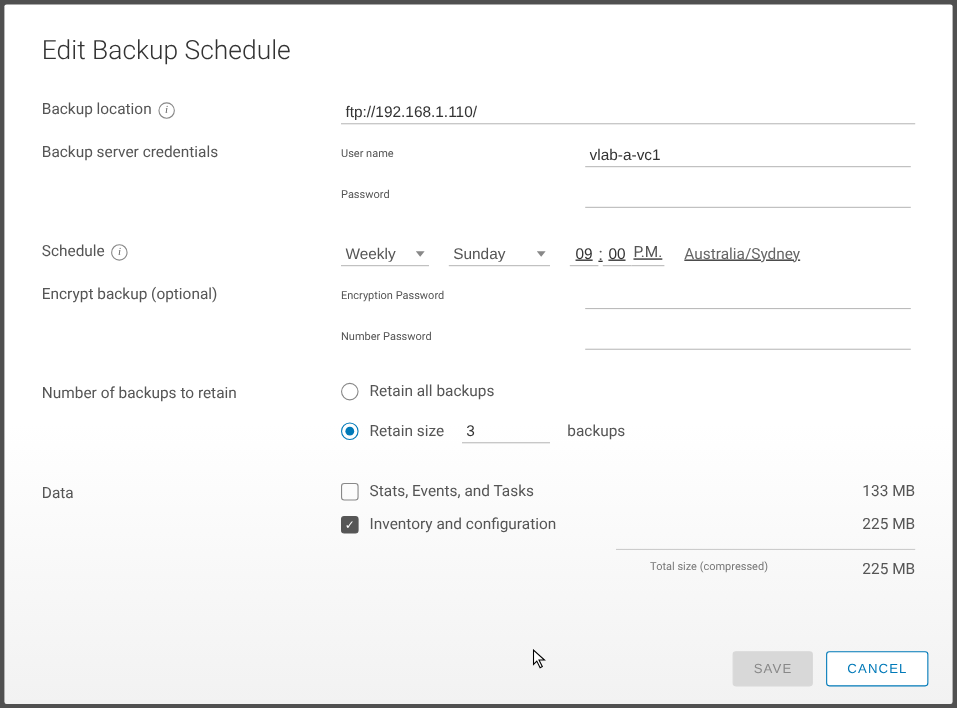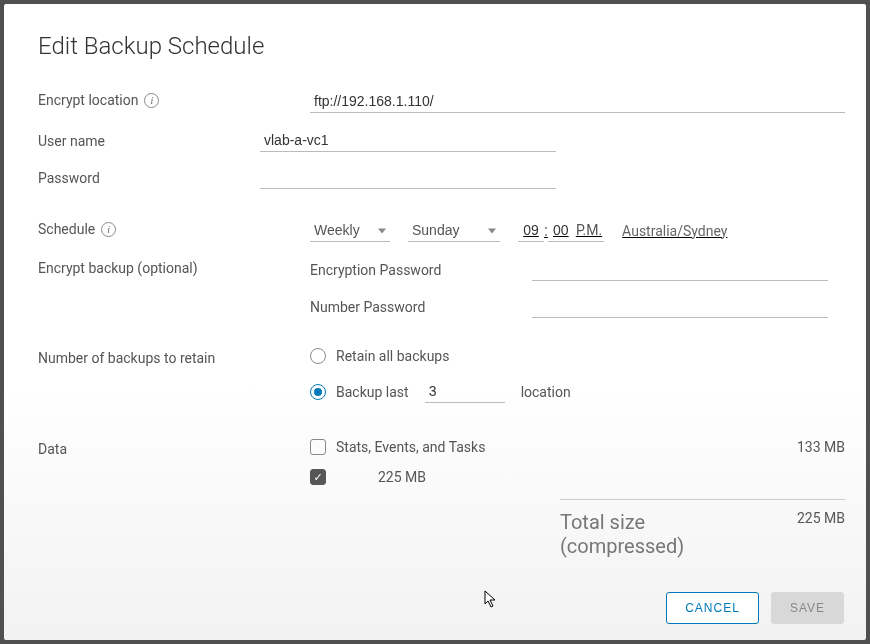--- a/index.html
+++ b/index.html
@@ -13,21 +13,21 @@
 .modal {
   background: linear-gradient(to bottom, #ffffff 0%, #ffffff 60%, #f2f2f2 100%);
   width: 100%;
   height: 100%;
   border-radius: 2px;
   display: flex;
   flex-direction: column;
   position: relative;
 }
 .content {
-  padding: 28px 21px 18px 34px;
+  padding: 28px 34px 18px 34px;
   flex: 1;
   overflow: auto;
 }
 .title {
   font-size: 24px;
   font-weight: 300;
   color: #333;
   margin-bottom: 30px;
 }
 .row {
@@ -50,21 +50,21 @@
   min-width: 0;
 }
 .subrow {
   display: flex;
   align-items: center;
   margin-bottom: 14px;
 }
 .sublabel {
   width: 222px;
   flex-shrink: 0;
-  font-size: 14px;
+  font-size: 10px;
   color: #555;
 }
 .input-underline {
   border: none;
   border-bottom: 1px solid #bbb;
   background: transparent;
   font-size: 14px;
   padding: 3px 4px;
   color: #333;
   outline: none;
@@ -185,21 +185,21 @@
 .check-label { font-size: 14px; color: #555; flex: 1; }
 .check-size { font-size: 14px; color: #555; text-align: right; width: 90px; }
 .total-row {
   display: flex;
   justify-content: space-between;
   border-top: 1px solid #ccc;
   padding-top: 10px;
   margin-top: 4px;
   margin-left: 250px;
 }
-.total-label { font-size: 20px; color: #777; }
+.total-label { font-size: 10px; color: #777; margin-left: 31px; }
 .footer {
   padding: 12px 22px 16px;
   display: flex;
   justify-content: flex-end;
   gap: 12px;
 }
 .btn {
   font-size: 12px;
   letter-spacing: 1px;
   padding: 8px 18px;
@@ -227,29 +227,30 @@
 </style>
 </head>
 <body>
 
 <div class="modal">
   <div class="content">
     <h1 class="title">Edit Backup Schedule</h1>
 
     <div class="row">
       <div class="label-col">
-        <span>Encrypt location</span>
+        <span>Backup location</span>
         <span class="info-icon">i</span>
       </div>
       <div class="fields-col">
         <input class="input-underline input-location" value="ftp://192.168.1.110/" style="">
       </div>
     </div>
 
     <div class="row">
+      <div class="label-col">Backup server credentials</div>
       <div class="fields-col">
         <div class="subrow">
           <div class="sublabel">User name</div>
           <input class="input-underline input-medium" value="vlab-a-vc1" style="">
         </div>
         <div class="subrow">
           <div class="sublabel">Password</div>
           <input type="password" class="input-underline input-medium" value="" style="">
         </div>
       </div>
@@ -299,48 +300,49 @@
 
     <div class="row">
       <div class="label-col">Number of backups to retain</div>
       <div class="fields-col">
         <div class="radio-row">
           <span class="radio"></span>
           <span class="radio-label">Retain all backups</span>
         </div>
         <div class="radio-row">
           <span class="radio selected"></span>
-          <span class="radio-label">Backup last</span>
+          <span class="radio-label">Retain size</span>
           <input class="retain-count" value="3" style="">
-          <span class="radio-label">location</span>
+          <span class="radio-label">backups</span>
         </div>
       </div>
     </div>
 
     <div class="row" style="margin-top:20px">
       <div class="label-col">Data</div>
       <div class="fields-col">
         <div class="check-row">
           <span class="checkbox"></span>
           <span class="check-label">Stats, Events, and Tasks</span>
           <span class="check-size">133 MB</span>
         </div>
         <div class="check-row">
           <span class="checkbox checked"></span>
+          <span class="check-label">Inventory and configuration</span>
           <span class="check-size">225 MB</span>
         </div>
         <div class="total-row">
           <span class="total-label">Total size (compressed)</span>
           <span class="check-size">225 MB</span>
         </div>
       </div>
     </div>
   </div>
 
   <div class="footer">
+    <button class="btn btn-save" disabled="">SAVE</button>
     <button class="btn btn-cancel">CANCEL</button>
-    <button class="btn btn-save" disabled="">SAVE</button>
   </div>
 
   <svg class="cursor" width="16" height="20" viewBox="0 0 16 20">
     <path d="M1 1 L1 14 L4 11 L7 17 L9 16 L6 10 L11 10 Z" fill="#fff" stroke="#000" stroke-width="1"></path>
   </svg>
 </div>
 
 </body></html>

